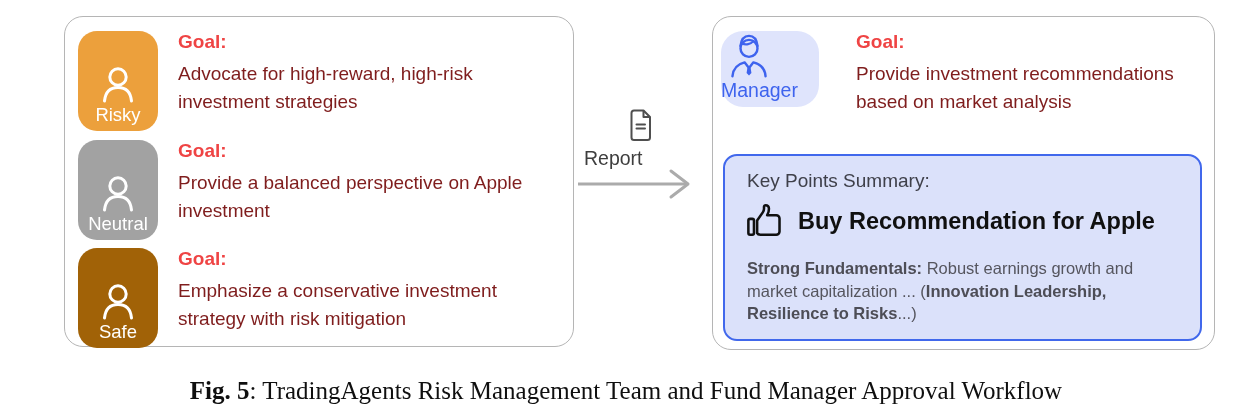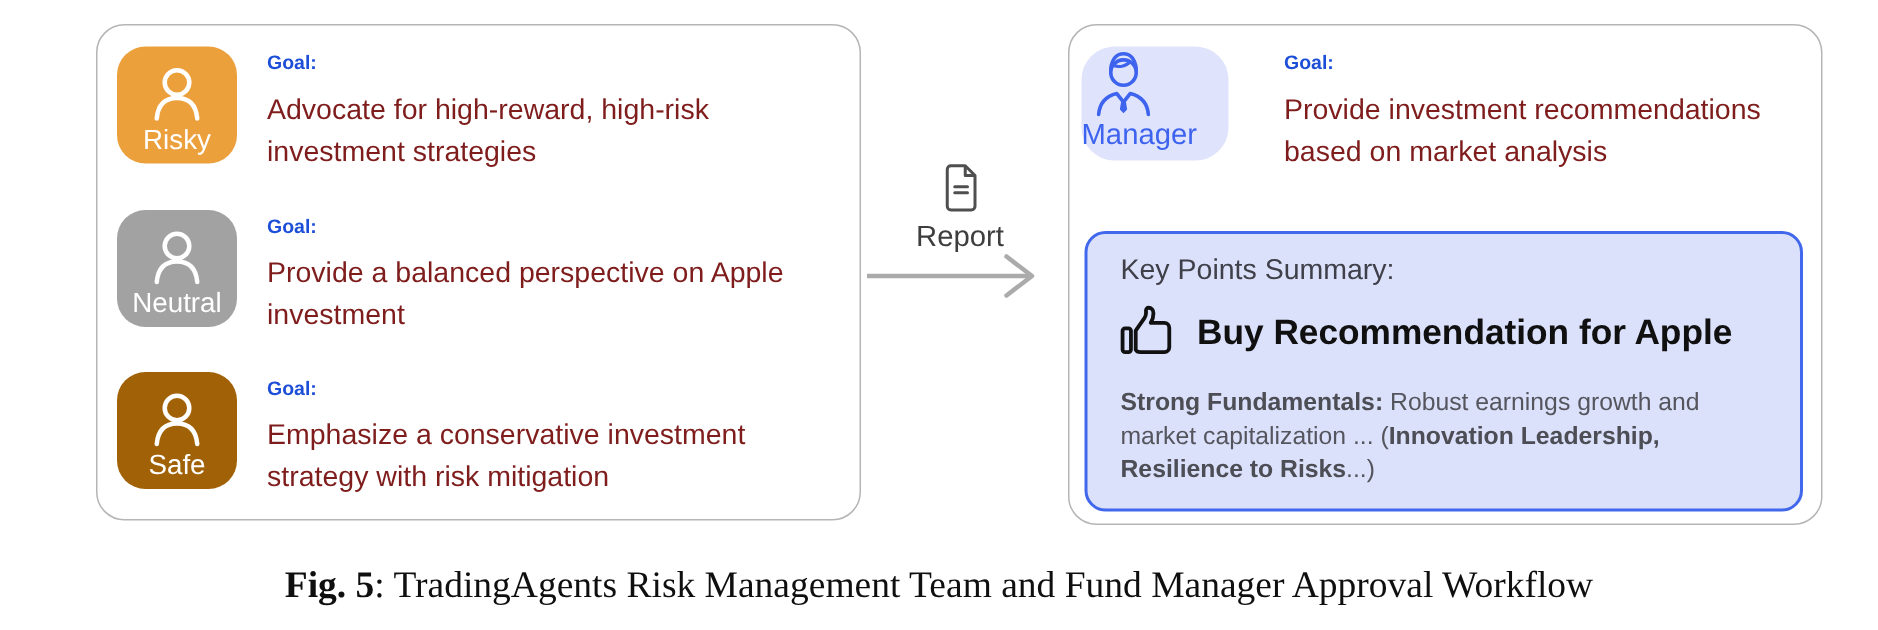--- a/index.html
+++ b/index.html
@@ -13,34 +13,34 @@
   }
   #left-panel{left:64px;top:16px;width:510px;height:331px;}
   #right-panel{left:712px;top:16px;width:503px;height:334px;}
 
   
   .agent-row{position:absolute;left:13px;display:flex;align-items:flex-start;}
   #agent-row-risky{top:14px;}
   #agent-row-neutral{top:123px;}
   #agent-row-safe{top:231px;}
   .agent-icon{
-    width:80px;height:78px;border-radius:19px;box-sizing:border-box;
+    width:80px;height:100px;border-radius:19px;box-sizing:border-box;
     display:flex;flex-direction:column;align-items:center;justify-content:flex-end;
     padding-bottom:7px;color:#ffffff;flex:none;
   }
   .agent-icon svg{display:block;margin-bottom:3px;}
   .agent-label{font-size:18.5px;line-height:1;color:#ffffff;white-space:nowrap;}
   .goal-col{margin-left:20px;width:356px;}
-  .goal-heading{font-weight:bold;font-size:13px;line-height:21px;color:#1d4ed8;}
+  .goal-heading{font-weight:bold;font-size:19px;line-height:21px;color:#ef4444;}
   .goal-text{margin-top:8px;font-size:19px;line-height:28px;color:#7f1d1d;}
 
   
   #doc-icon{position:absolute;left:628px;top:109px;}
   #report-label{
-    position:absolute;left:584px;top:147px;width:112px;text-align:center;
+    position:absolute;left:584px;top:147px;width:112px;
     font-size:19.5px;color:#3e3e3e;
   }
   #flow-arrow{position:absolute;left:576px;top:166px;}
 
   
   #manager-row{position:absolute;left:8px;top:14px;display:flex;align-items:flex-start;}
   .manager-icon{
     width:98px;height:76px;border-radius:22px;box-sizing:border-box;
     display:flex;flex-direction:column;align-items:flex-start;justify-content:flex-end;
     padding-bottom:7px;flex:none;

